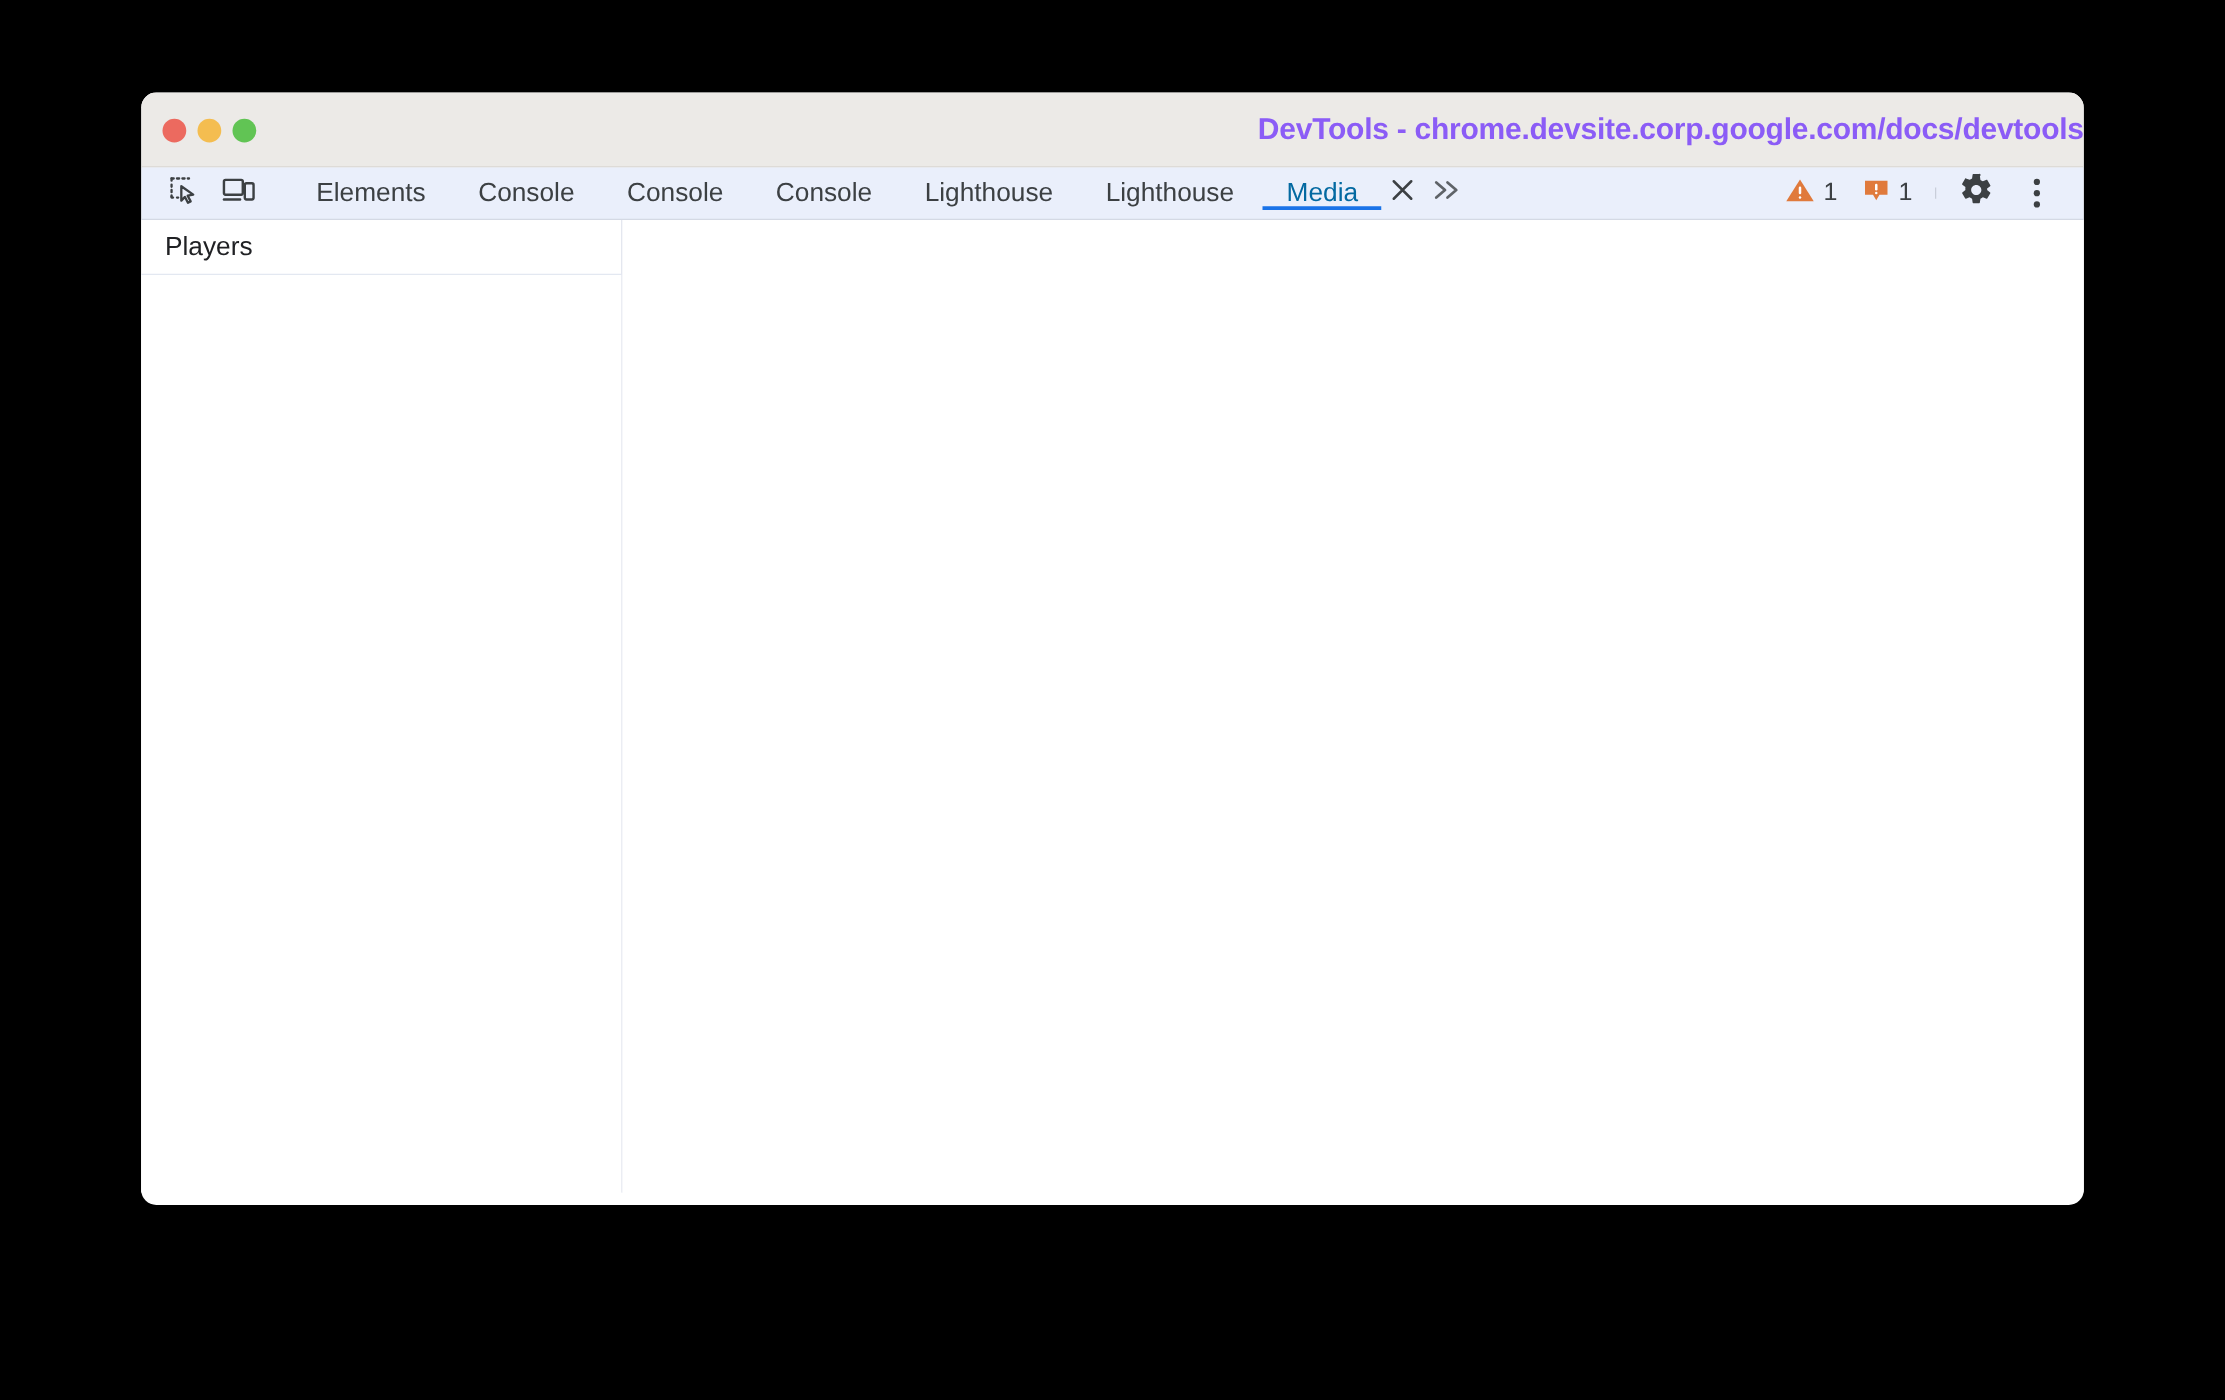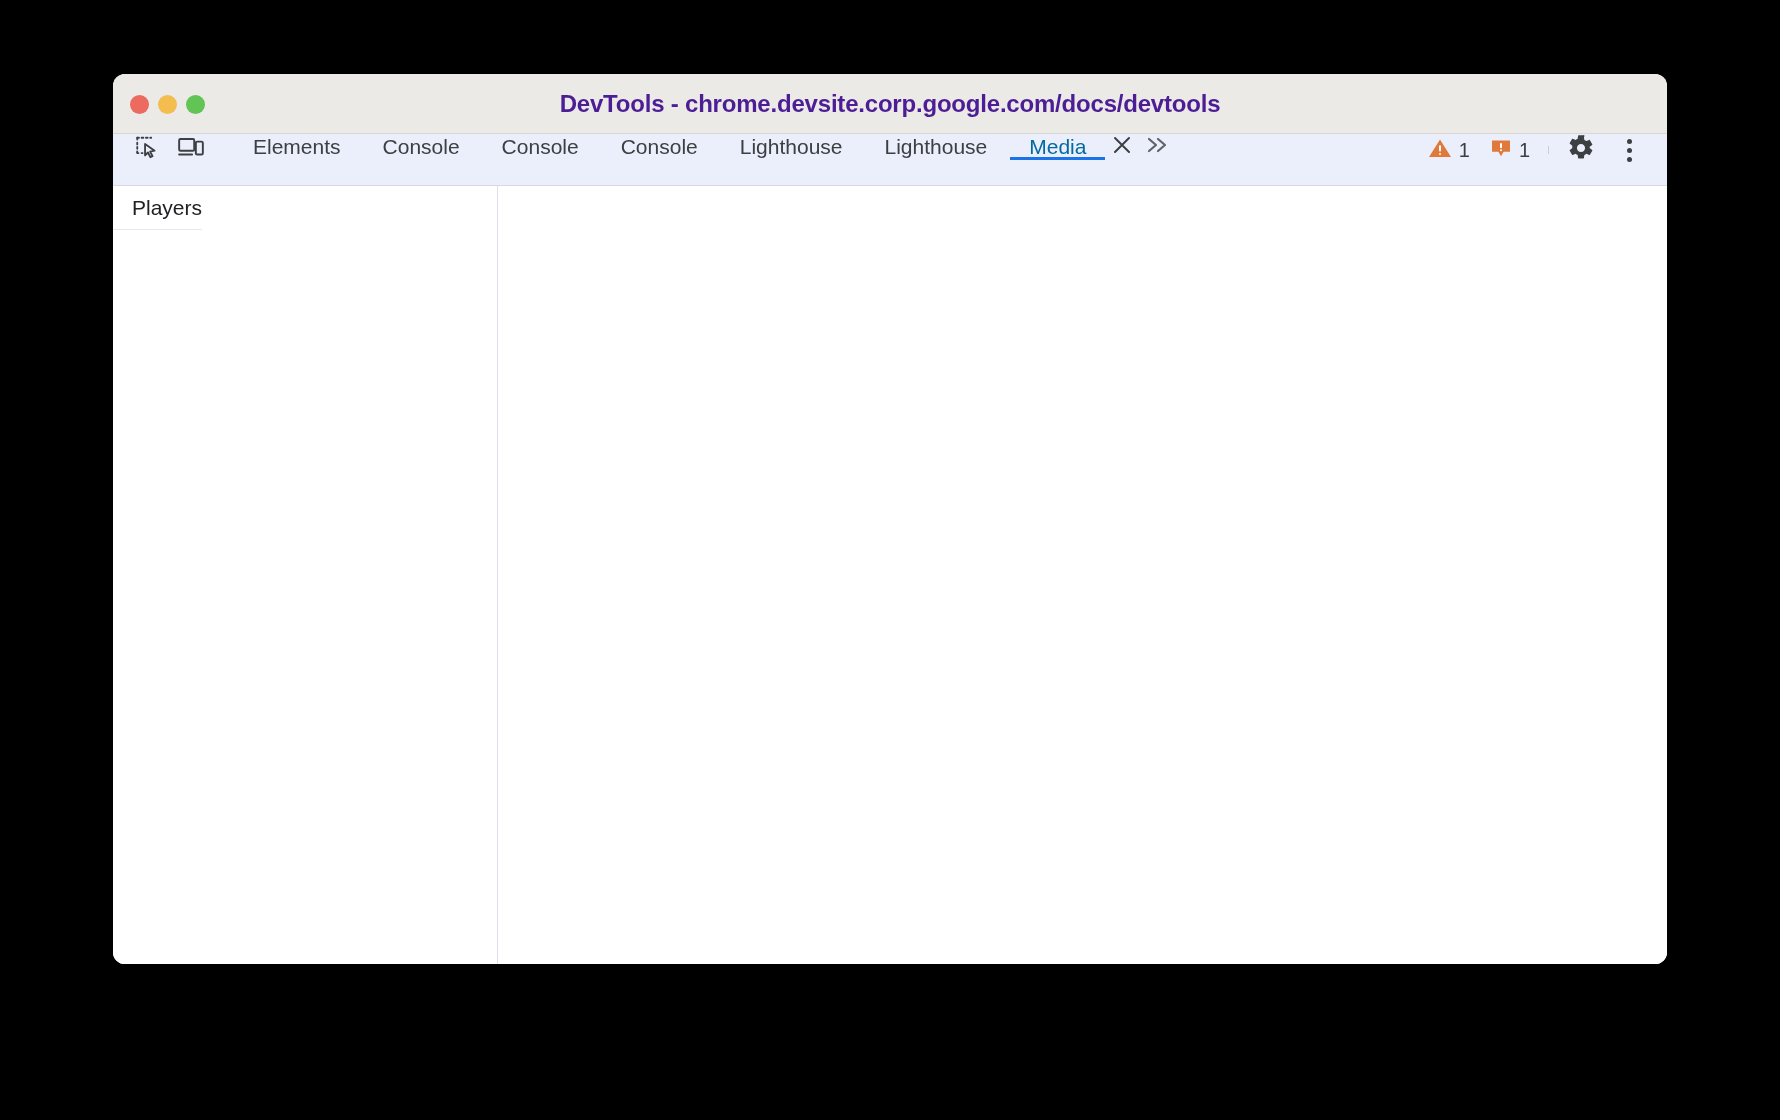--- a/index.html
+++ b/index.html
@@ -56,36 +56,36 @@
     height: 19px;
     border-radius: 50%;
     display: block;
   }
   .light.close   { background: #ec6a5f; }
   .light.min     { background: #f4bd50; }
   .light.max     { background: #61c454; }
 
   #window-title {
     width: 100%;
-    text-align: center;
+    text-align: right;
     font-size: 24px;
     font-weight: bold;
-    color: #4c1d95;
+    color: #8b5cf6;
     letter-spacing: -0.2px;
     user-select: none;
   }
 
   
   #devtools-toolbar {
     position: relative;
-    height: 52px;
+    height: 42px;
     background: #eaeffb;
     border-bottom: 1px solid #d4d9e4;
     display: flex;
-    align-items: flex-start;
+    align-items: center;
     padding-left: 12px;
   }
 
   .tb-icon-btn {
     width: 44px;
     display: flex;
     align-items: center;
     justify-content: center;
     cursor: default;
   }
@@ -191,21 +191,21 @@
     display: flex;
     height: calc(890px - 60px - 52px);
     background: #ffffff;
   }
 
   #sidebar {
     width: 385px;
     flex: 0 0 385px;
     border-right: 1px solid #dbe0ea;
     display: flex;
-    flex-direction: row;
+    flex-direction: column;
     background: #ffffff;
   }
 
   #sidebar-header {
     height: 44px;
     display: flex;
     align-items: center;
     padding-left: 19px;
     font-size: 21px;
     color: #202124;

